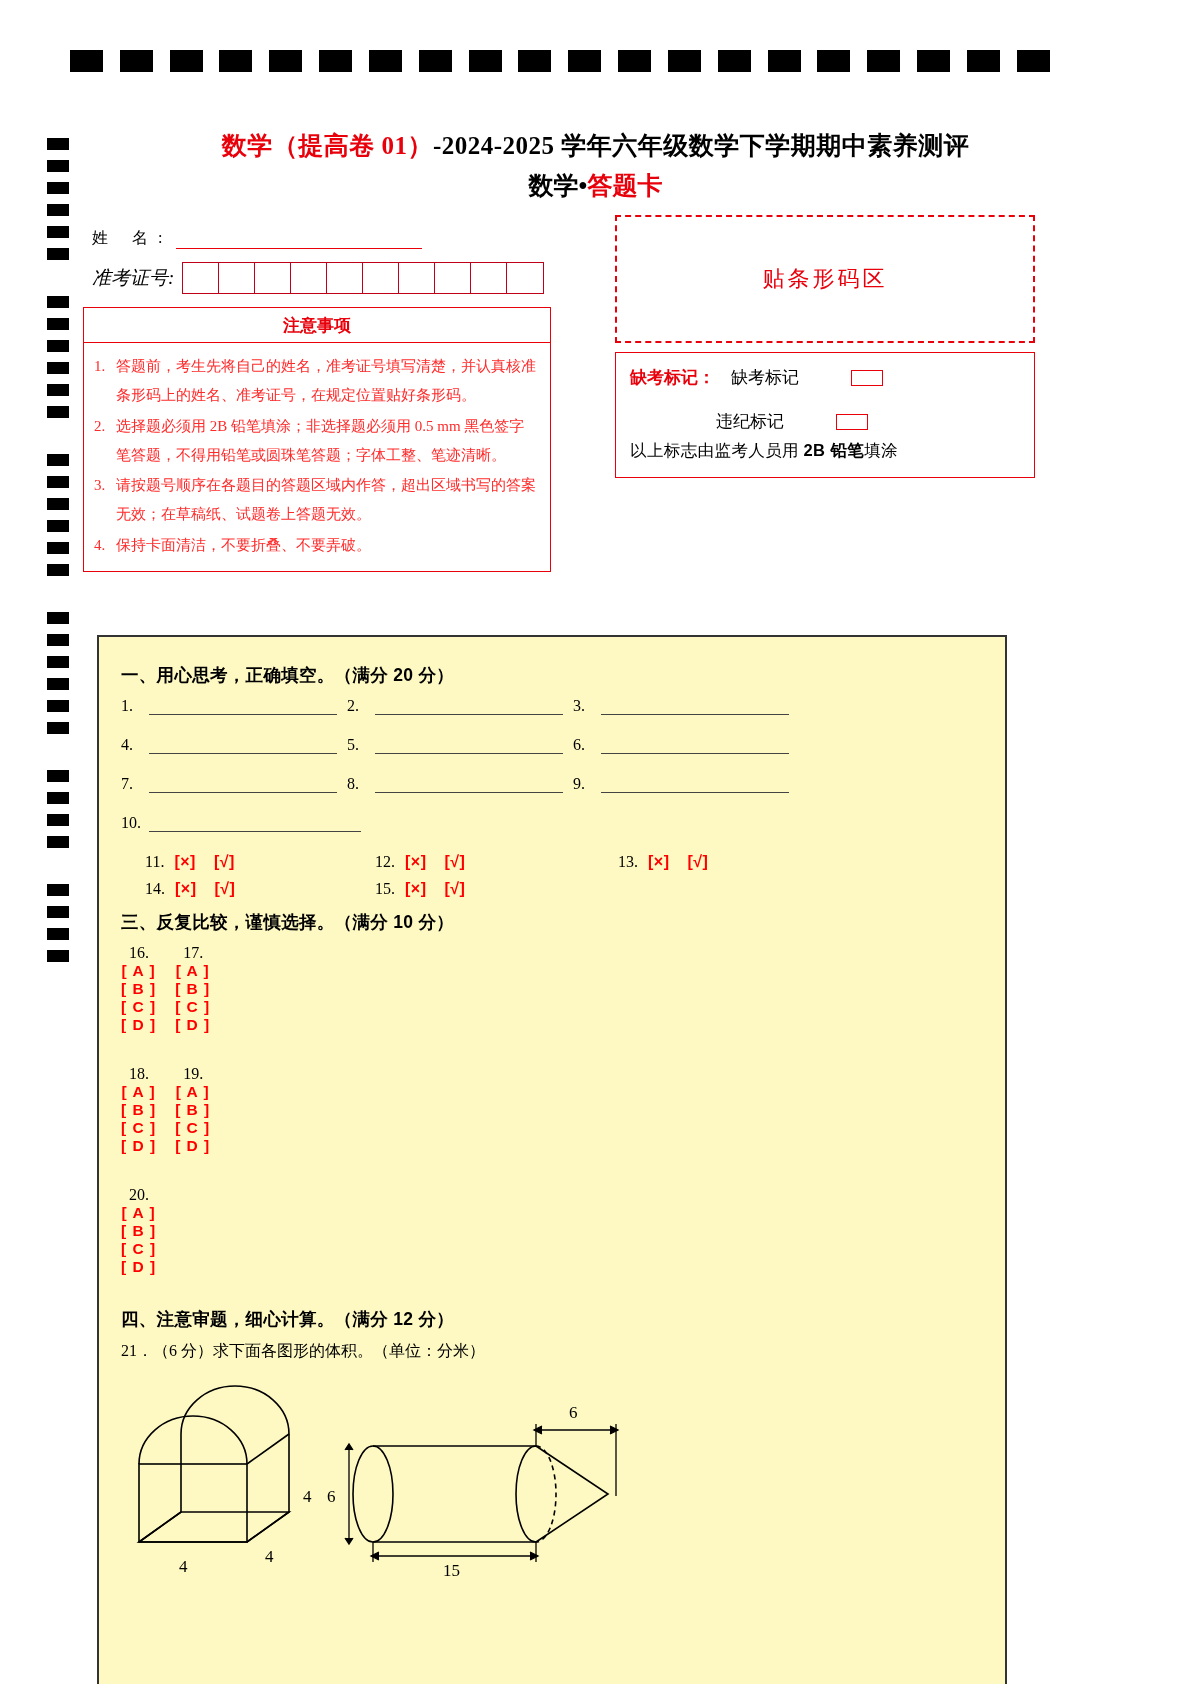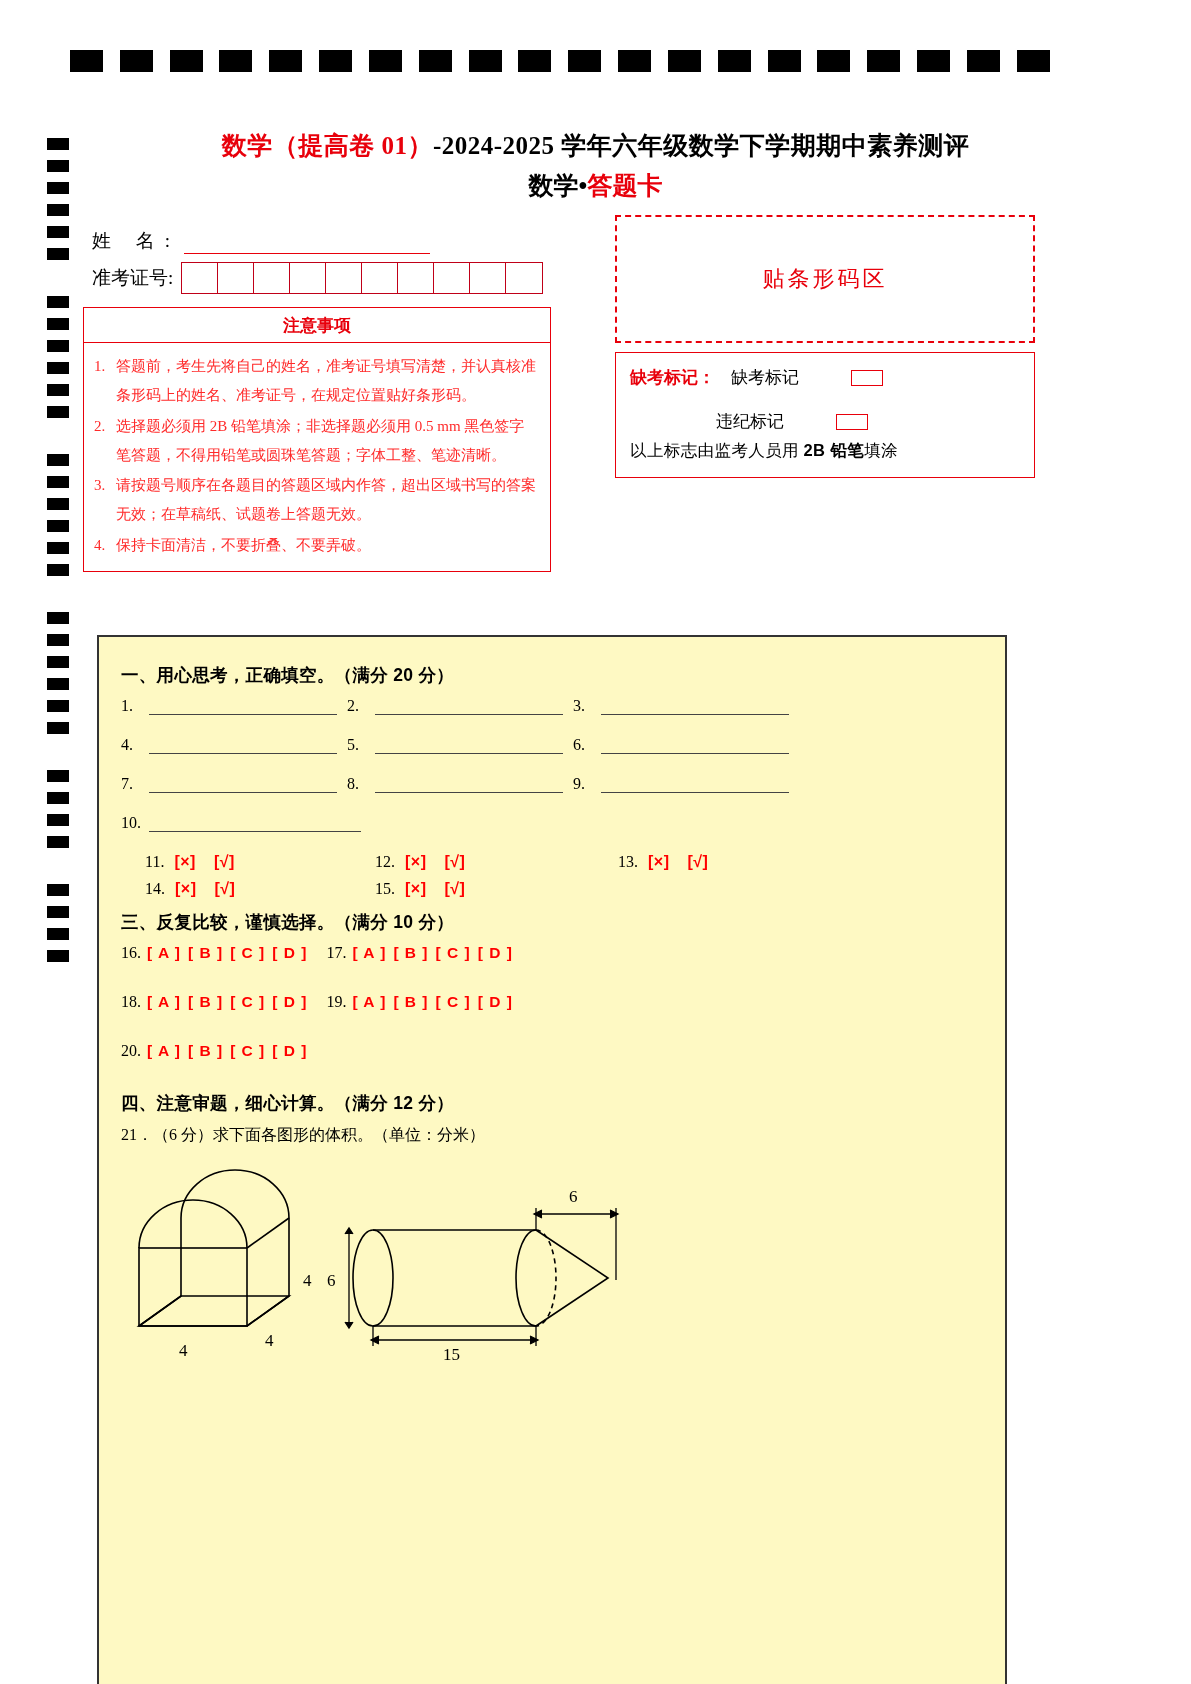--- a/index.html
+++ b/index.html
@@ -21,26 +21,26 @@
 
   
   .title-wrap{position:absolute;left:0;top:130px;width:1191px;text-align:center;}
   .title1{font-size:25px;font-weight:bold;color:#e8000b;letter-spacing:.5px;line-height:1.25;}
   .title1 .blk{color:#000;}
   .title2{margin-top:8px;font-size:25px;font-weight:bold;}
   .title2 .blk{color:#000;}
   .title2 .red{color:#e8000b;}
 
   
-  .name-row{position:absolute;left:92px;top:228px;font-size:19px;display:flex;align-items:flex-end;}
+  .name-row{position:absolute;left:92px;top:228px;font-size:16px;display:flex;align-items:flex-end;}
   .name-row .lbl{letter-spacing:10px;}
   .name-line{display:inline-block;width:246px;border-bottom:1.6px solid #e8000b;height:17px;margin-left:4px;}
 
   .exam-row{position:absolute;left:92px;top:262px;font-size:19px;display:flex;align-items:center;}
-  .exam-row .lbl{margin-right:8px;}
+  .exam-row .lbl{margin-right:8px;font-style:italic;}
   .exam-boxes{display:flex;border:1.6px solid #c00018;}
   .exam-boxes .cell{width:36px;height:30px;border-right:1.4px solid #c00018;box-sizing:border-box;}
   .exam-boxes .cell:last-child{border-right:none;}
 
   
   .notice{position:absolute;left:83px;top:307px;width:468px;border:1.5px solid #e8000b;box-sizing:border-box;}
   .notice-head{text-align:center;font-size:17px;font-weight:bold;color:#e8000b;
     padding:6px 0 5px;border-bottom:1.5px solid #e8000b;}
   .notice-body{padding:9px 12px 10px 10px;color:#ff2a2a;font-size:15px;line-height:1.95;}
   .n-item{display:flex;margin-bottom:1px;}
@@ -92,21 +92,21 @@
 
   
   .tf-row{display:flex;font-size:16px;margin-bottom:9px;align-items:center;}
   .tf-item{display:flex;align-items:center;}
   .tf-item .num{margin-right:10px;margin-left:24px;}
   .tf-opt{color:#ff0000;font-weight:bold;font-family:"Liberation Sans",sans-serif;
     font-size:16px;margin-right:18px;letter-spacing:.5px;}
 
   
   .ch-row{display:flex;font-size:16px;margin-bottom:31px;align-items:center;}
-  .ch-item{display:flex;align-items:center;}
+  .ch-item{display:flex;align-items:center;flex-direction:column;}
   .ch-item .num{margin-right:6px;}
   .ch-opt{color:#ff0000;font-weight:bold;font-family:"Liberation Sans",sans-serif;
     font-size:15.5px;margin-right:7px;letter-spacing:1px;}
 
   .q21{font-size:16px;margin:4px 0 0 0;}
 
   
   .figs{position:relative;margin-top:14px;height:200px;}
   .fig-label{font-size:17px;font-family:"Liberation Serif",serif;}
 </style>

